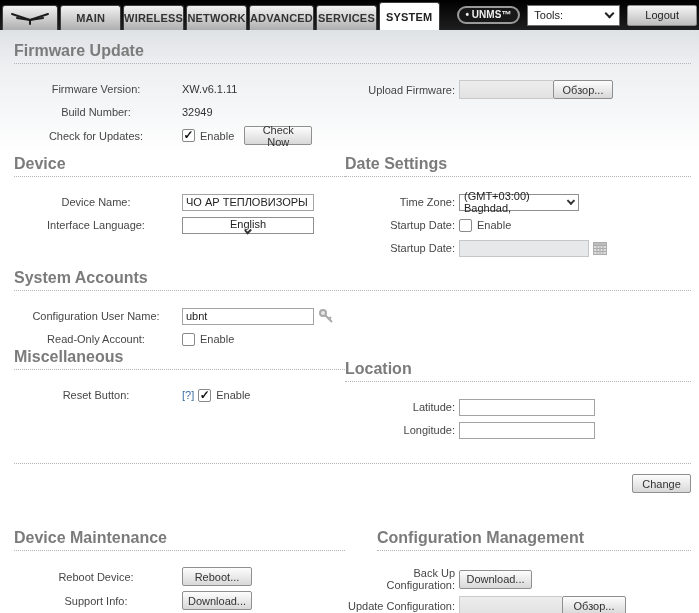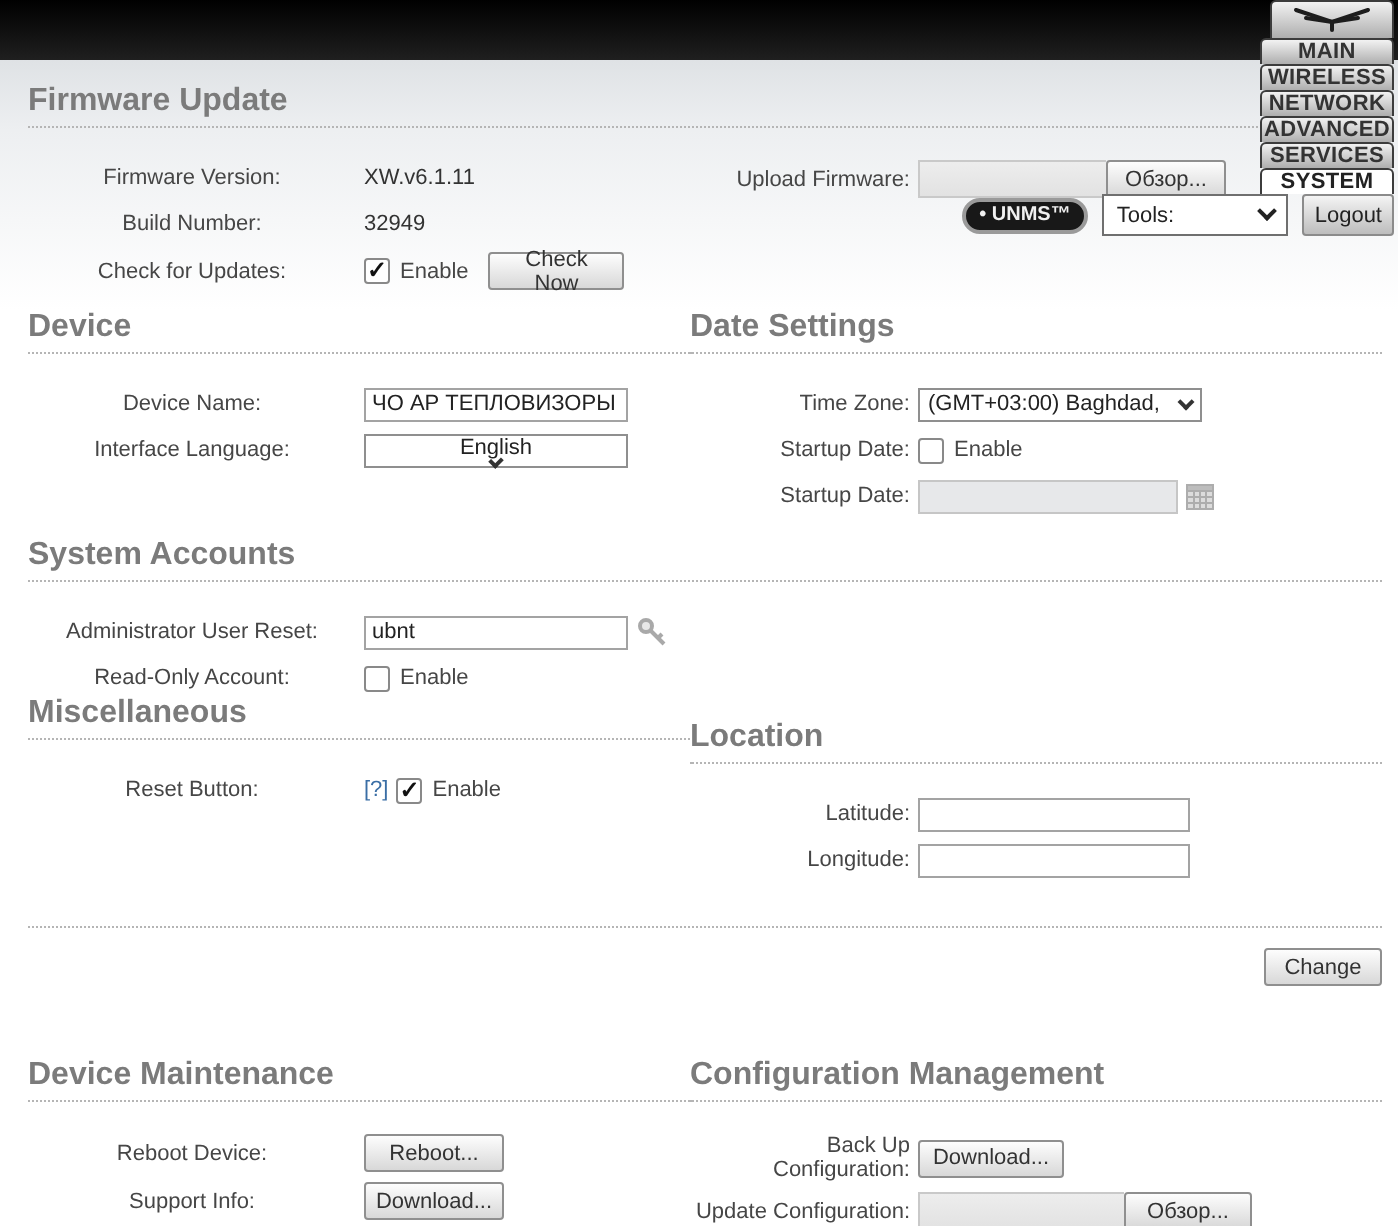--- a/index.html
+++ b/index.html
@@ -6,21 +6,21 @@
   html,body { margin:0; padding:0; }
   body {
     width:699px; height:613px; overflow:hidden;
     font-family:"Liberation Sans", sans-serif; font-size:11px; color:#444;
     background:#fff;
   }
 
   
   .tabbar {
     height:30px; background:linear-gradient(#000 0%, #1f1f1f 100%);
-    display:flex; align-items:flex-end; padding-left:2px; position:relative;flex-direction:column;
+    display:flex; align-items:flex-end; padding-left:2px; position:relative;
   }
   .tab {
     height:25px; width:67px; margin-right:2px;
     display:flex; align-items:center; justify-content:center;
     background:linear-gradient(#f2f2f2, #aeaeae);
     border:1px solid #3c3c3c; border-bottom:none; border-radius:3px 3px 0 0;
     font-weight:bold; font-size:11px; color:#333; cursor:pointer; letter-spacing:.2px;
   }
   .tab.logo { width:62px; }
   .tab.active { background:#fff; height:28px; color:#222; }
@@ -29,21 +29,21 @@
     border:2px solid #9a9a9a; border-radius:10px; background:#181818;
     color:#f0f0f0; font-size:10px; font-weight:bold; padding:1px 7px 2px; cursor:pointer; white-space:nowrap;
   }
   .tools-select {
     width:93px; height:21px; background:#fff; border:1px solid #6f6f6f;
     display:flex; align-items:center; justify-content:space-between; padding:0 6px;
     color:#222; cursor:pointer;
   }
   .chev { width:7px; height:7px; border-left:2px solid #222; border-bottom:2px solid #222; transform:rotate(-45deg); margin-top:-4px; }
   .logout-btn {
-    height:21px; padding:0 5px; display:flex; align-items:center;
+    height:21px; padding:0 17px; display:flex; align-items:center;
     background:linear-gradient(#f4f4f4,#bdbdbd); border:1px solid #8b8b8b; border-radius:2px;
     color:#222; font-size:11px; cursor:pointer;
   }
 
   
   .content {
     height:583px; padding:0 8px 0 14px;
     background:linear-gradient(180deg,#dfe2e5 0px,#edeff1 35px,#ffffff 125px);
   }
   .section-title {
@@ -168,21 +168,21 @@
         <div class="sel" style="width:132px;flex-direction:column;">
           <span>English</span>
           <span class="chev-s"></span>
         </div>
       </div>
     </div>
     <div class="col-r">
       <div class="section-title" style="margin-top:10px;">Date Settings</div>
       <div class="row first">
         <span class="lbl">Time Zone:</span>
-        <div class="sel" style="width:142px;">
+        <div class="sel" style="width:120px;">
           <span>(GMT+03:00) Baghdad,</span>
           <span class="chev-s"></span>
         </div>
       </div>
       <div class="row">
         <span class="lbl">Startup Date:</span>
         <span class="checkbox"></span>
         <span class="cb-text">Enable</span>
       </div>
       <div class="row">
@@ -203,21 +203,21 @@
         </span>
       </div>
     </div>
   </div>
 
   <div>
     <div class="section-title" style="margin-top:12px;">System Accounts</div>
     <div class="cols">
       <div class="col-l" style="width:360px;">
         <div class="row first">
-          <span class="lbl">Administrator User Reset:</span>
+          <span class="lbl">Configuration User Name:</span>
           <input class="txt" style="width: 132px;" value="ubnt">
           <span class="icon-gap">
             <svg width="17" height="17" viewBox="0 0 17 17">
               <g stroke="#a9a9a9" stroke-width="2" fill="#e8e8e8">
                 <circle cx="5" cy="5" r="3"></circle>
                 <path d="M7.5 7.5 L14 14" fill="none"></path>
                 <path d="M11 11 L13 9" fill="none"></path>
               </g>
             </svg>
           </span>
@@ -265,21 +265,21 @@
       <div class="row first">
         <span class="lbl">Reboot Device:</span>
         <button class="btn" style="width:70px;">Reboot...</button>
       </div>
       <div class="row">
         <span class="lbl">Support Info:</span>
         <button class="btn" style="width:70px;">Download...</button>
       </div>
     </div>
     <div class="col-r">
-      <div class="section-title" style="margin-top:36px;">Configuration Management</div>
+      <div class="section-title" style="margin-top:36px;margin-left:32px;">Configuration Management</div>
       <div class="row first">
         <span class="lbl">Back Up Configuration:</span>
         <button class="btn" style="width:73px;">Download...</button>
       </div>
       <div class="row">
         <span class="lbl">Update Configuration:</span>
         <input class="txt filefield" style="width: 103px;" readonly="" value="">
         <button class="btn file-btn" style="width:64px;">Обзор...</button>
       </div>
       <div class="row">

